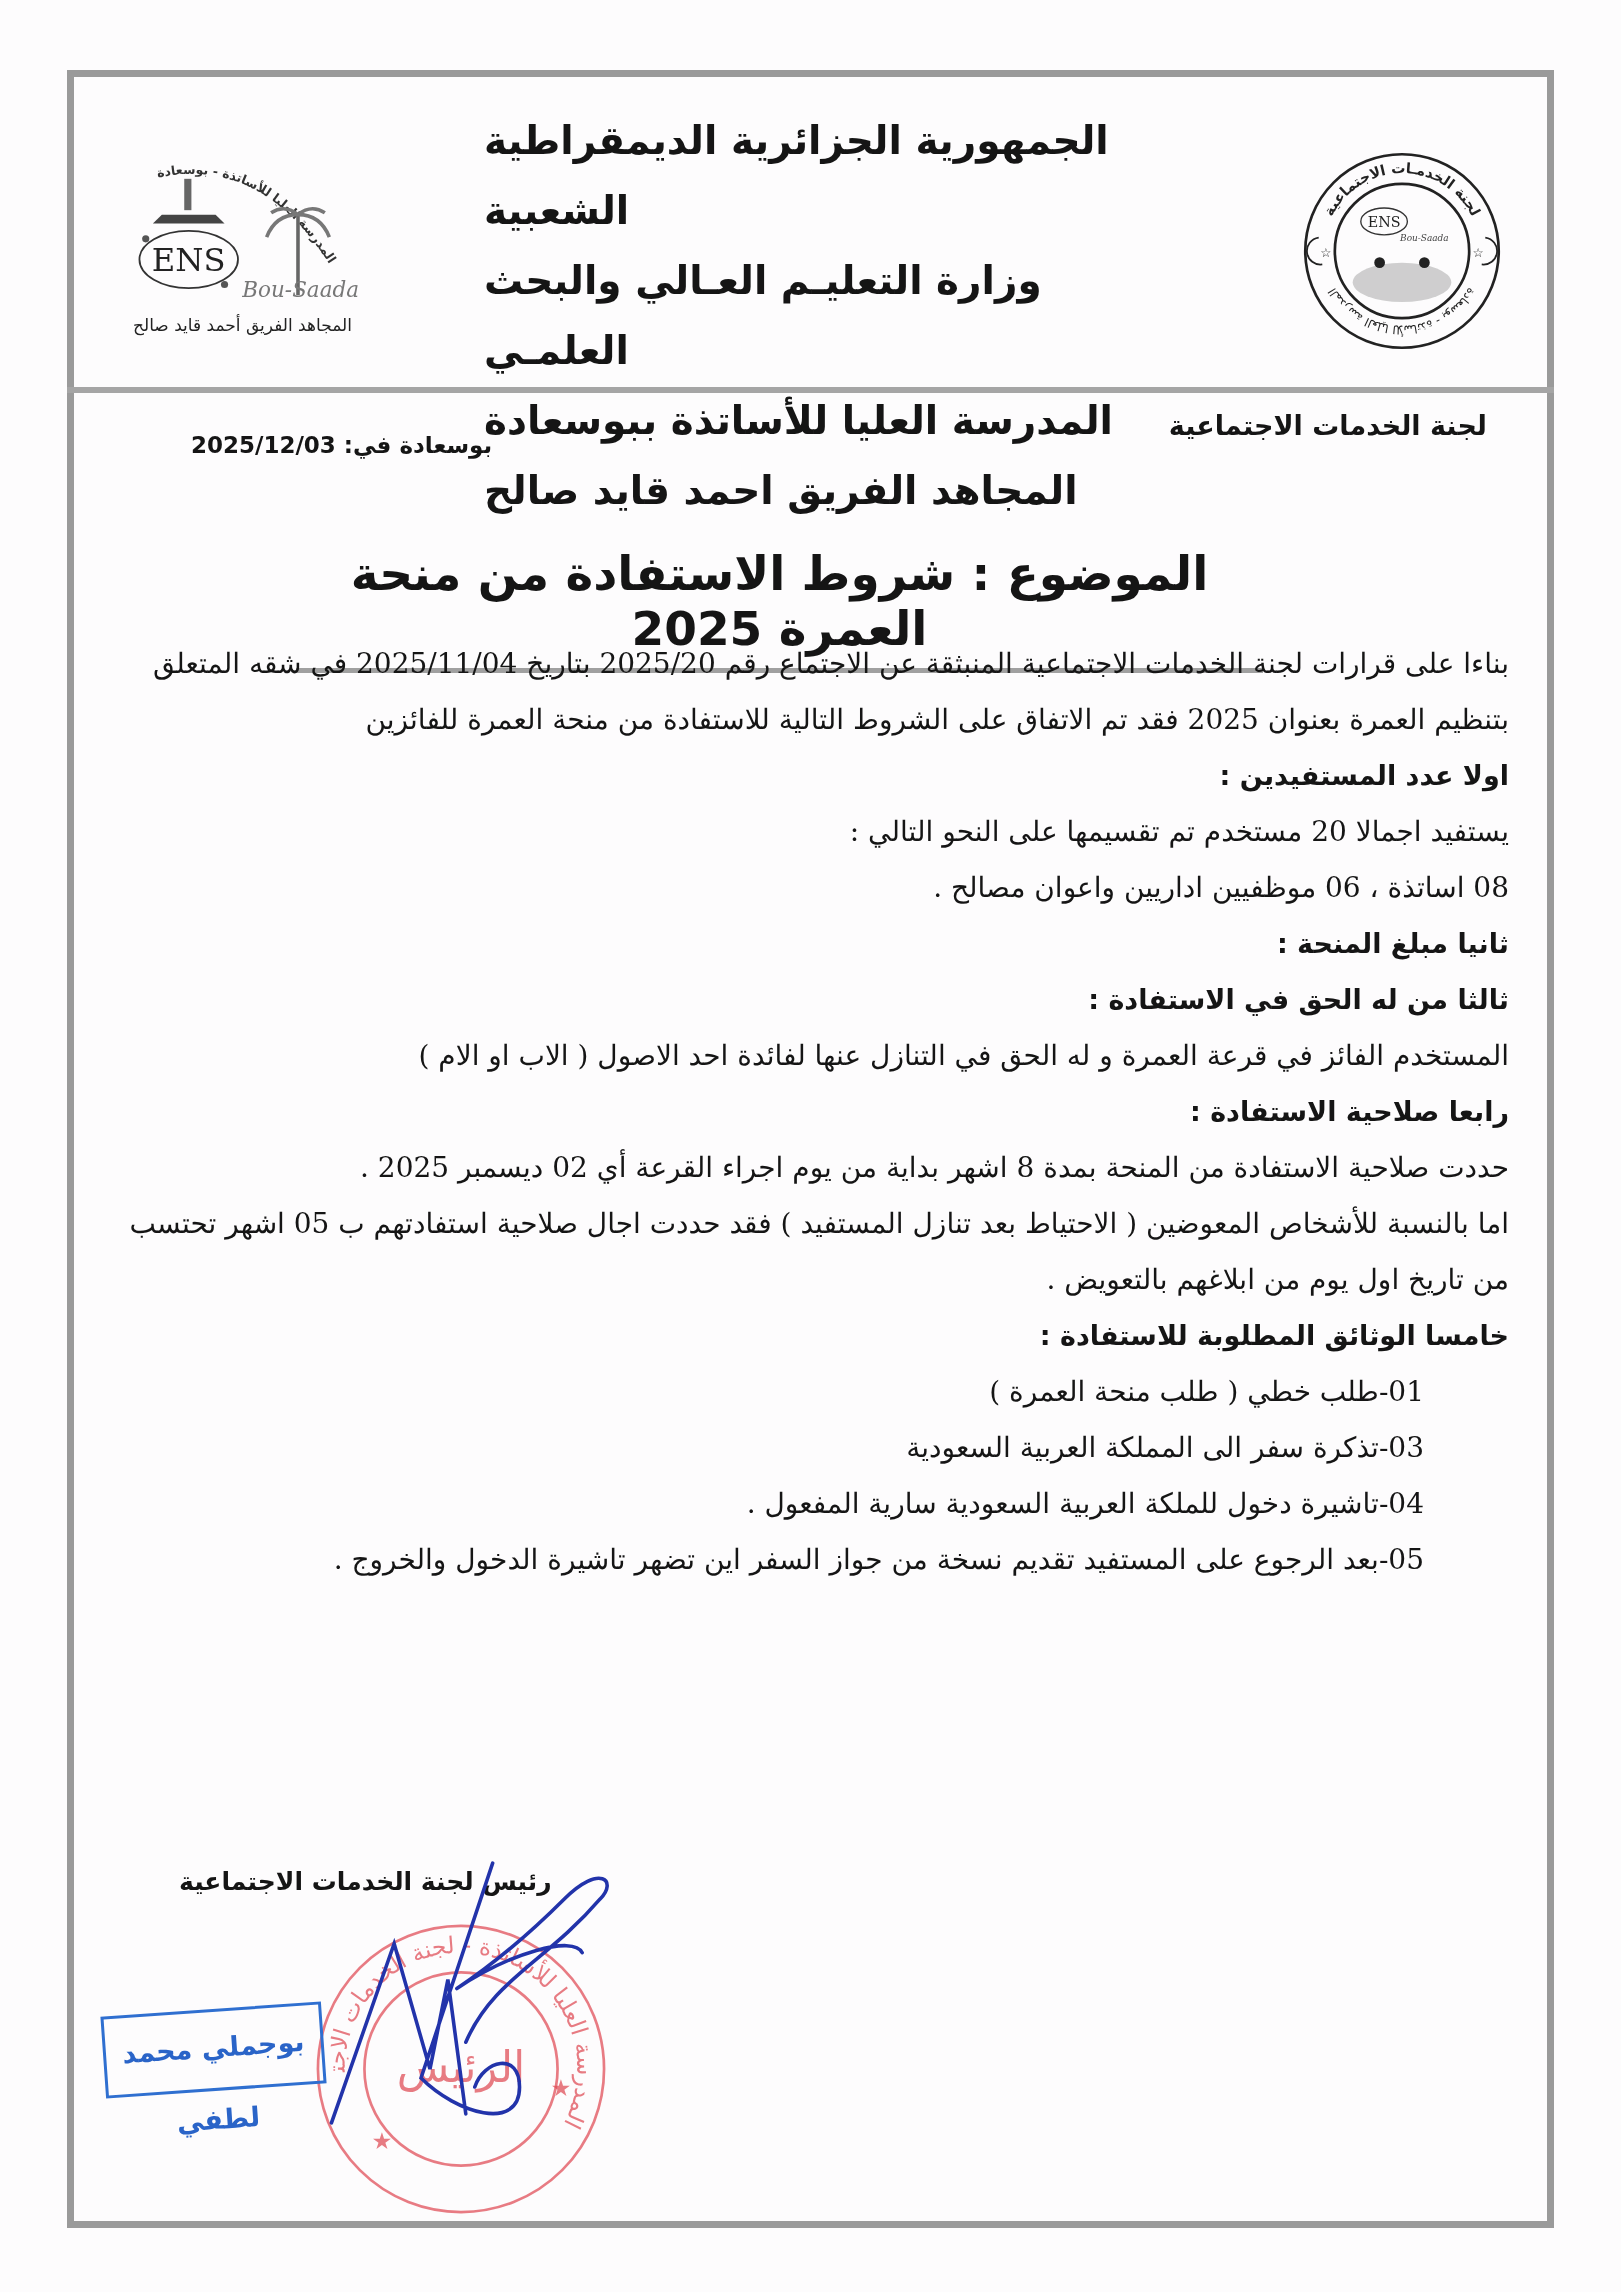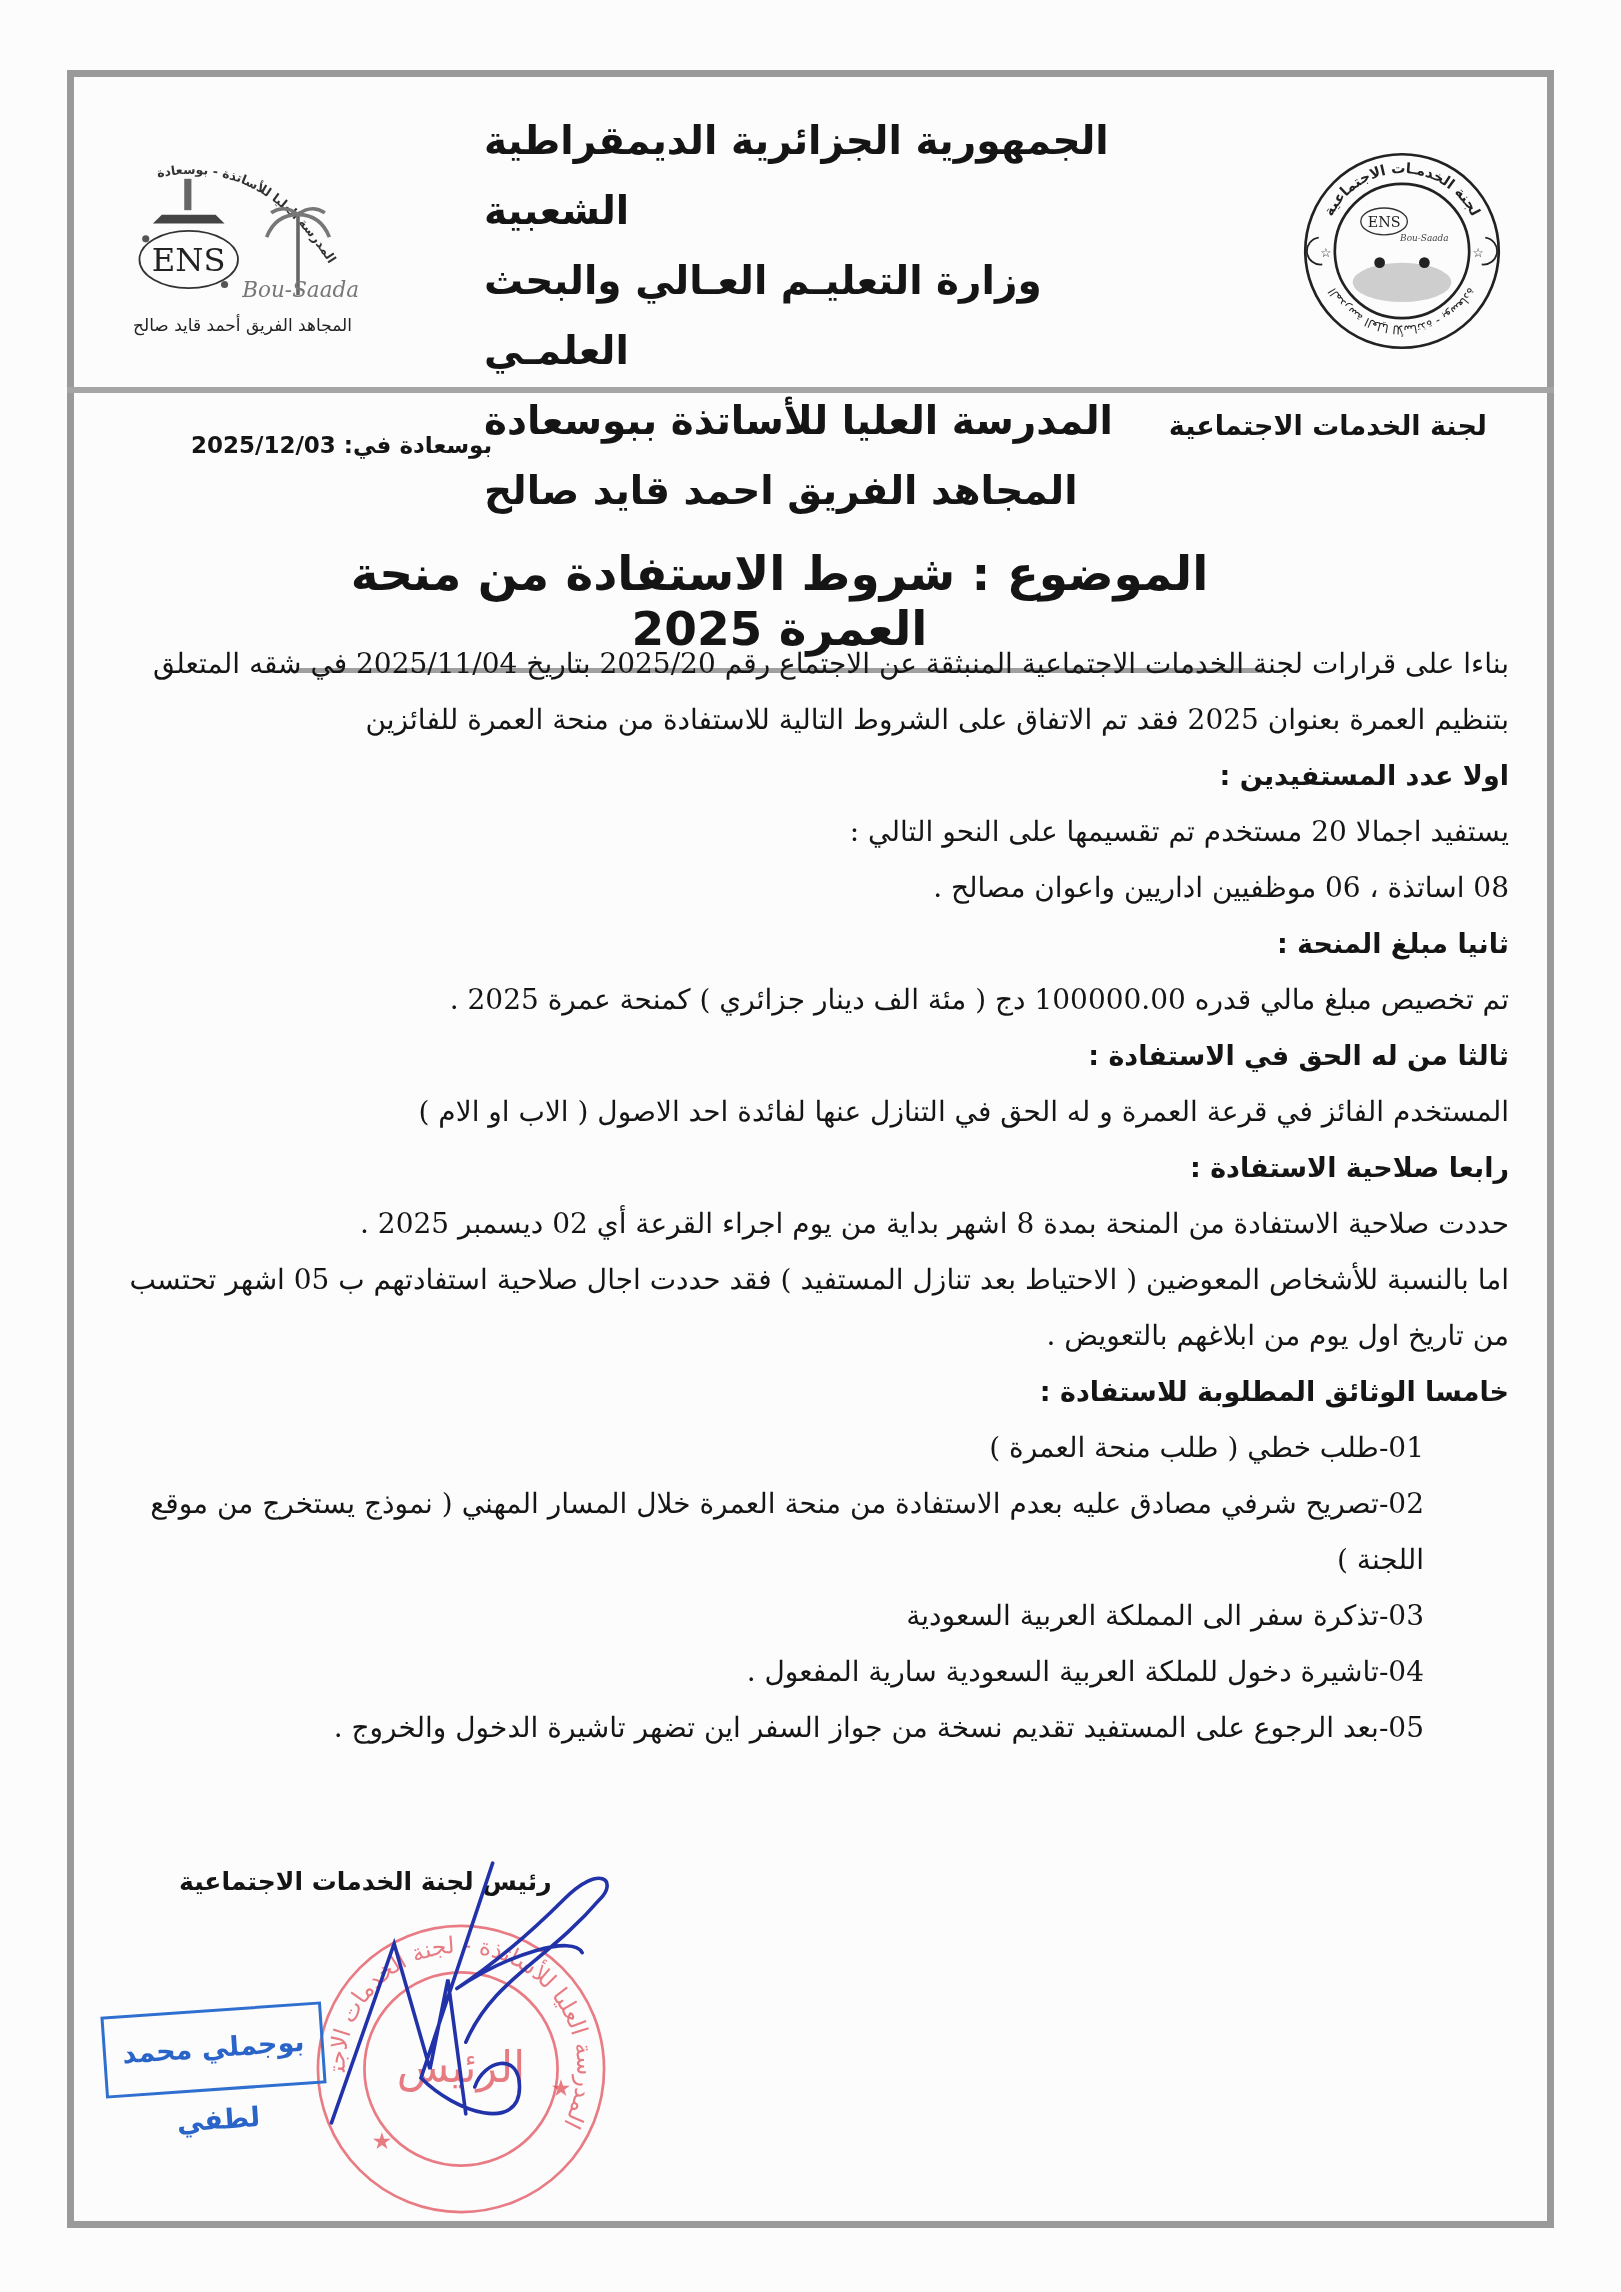--- a/index.html
+++ b/index.html
@@ -132,32 +132,30 @@
 <div class="subject rtl">الموضوع : شروط الاستفادة من منحة العمرة 2025</div>
 
 <div class="body rtl">
   <p>بناءا على قرارات لجنة الخدمات الاجتماعية المنبثقة عن الاجتماع رقم 2025/20 بتاريخ 2025/11/04 في شقه المتعلق بتنظيم العمرة بعنوان 2025 فقد تم الاتفاق على الشروط التالية للاستفادة من منحة العمرة للفائزين</p>
 
   <p class="heading">اولا عدد المستفيدين :</p>
   <p>يستفيد اجمالا 20 مستخدم تم تقسيمها على النحو التالي :</p>
   <p>08 اساتذة ، 06 موظفيين اداريين واعوان مصالح .</p>
 
   <p class="heading">ثانيا مبلغ المنحة :</p>
-  <p>تم تخصيص مبلغ مالي قدره 100000.00 دج ( مئة الف دينار جزائري ) كمنحة عمرة 2025 .</p>
 
   <p class="heading">ثالثا من له الحق في الاستفادة :</p>
   <p>المستخدم الفائز في قرعة العمرة و له الحق في التنازل عنها لفائدة احد الاصول ( الاب او الام )</p>
 
   <p class="heading">رابعا صلاحية الاستفادة :</p>
   <p>حددت صلاحية الاستفادة من المنحة بمدة 8 اشهر بداية من يوم اجراء القرعة أي 02 ديسمبر 2025 .</p>
   <p>اما بالنسبة للأشخاص المعوضين ( الاحتياط بعد تنازل المستفيد ) فقد حددت اجال صلاحية استفادتهم ب 05 اشهر تحتسب من تاريخ اول يوم من ابلاغهم بالتعويض .</p>
 
   <p class="heading">خامسا الوثائق المطلوبة للاستفادة :</p>
   <p class="indent">01-طلب خطي ( طلب منحة العمرة )</p>
-  <p class="indent">02-تصريح شرفي مصادق عليه بعدم الاستفادة من منحة العمرة خلال المسار المهني ( نموذج يستخرج من موقع اللجنة )</p>
   <p class="indent">03-تذكرة سفر الى المملكة العربية السعودية</p>
   <p class="indent">04-تاشيرة  دخول للملكة العربية السعودية سارية المفعول .</p>
   <p class="indent">05-بعد الرجوع على المستفيد تقديم نسخة من جواز السفر اين تضهر تاشيرة الدخول والخروج .</p>
 </div>
 
 <div class="sig-title rtl">رئيس لجنة الخدمات الاجتماعية</div>
 
 <svg class="seal" viewBox="0 0 340 340">
   <defs>
     <path id="sealArc" d="M 40 170 A 130 130 0 1 1 300 170 A 130 130 0 1 1 40 170"></path>

